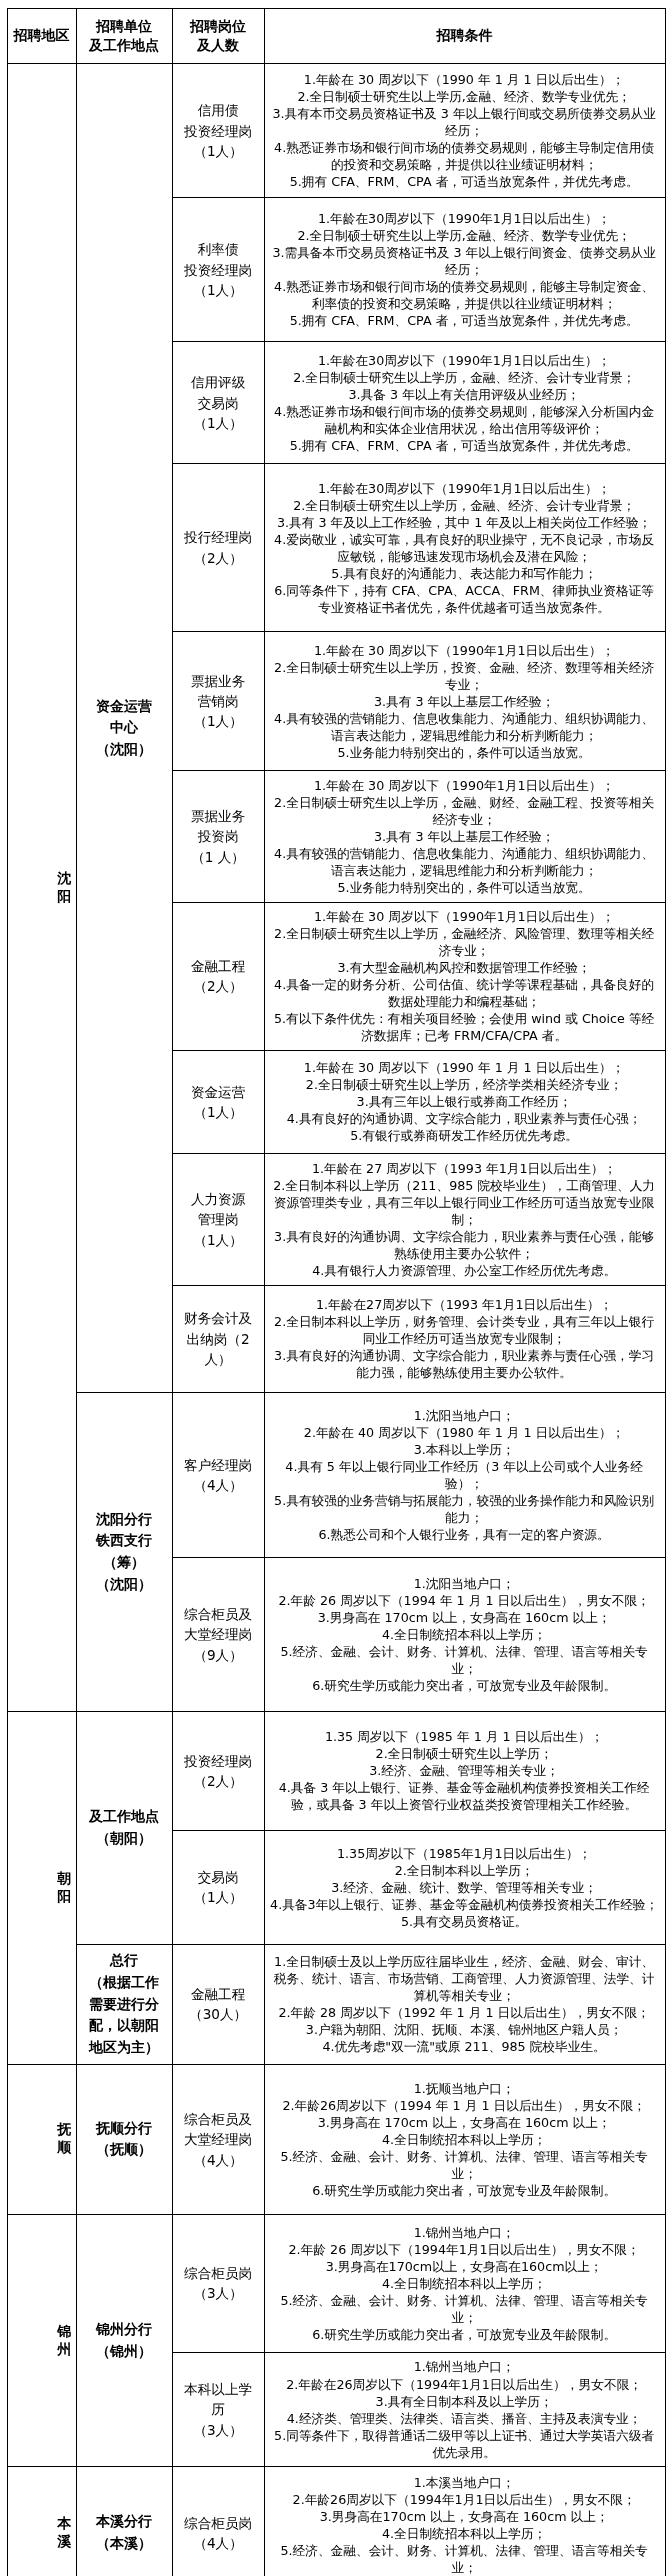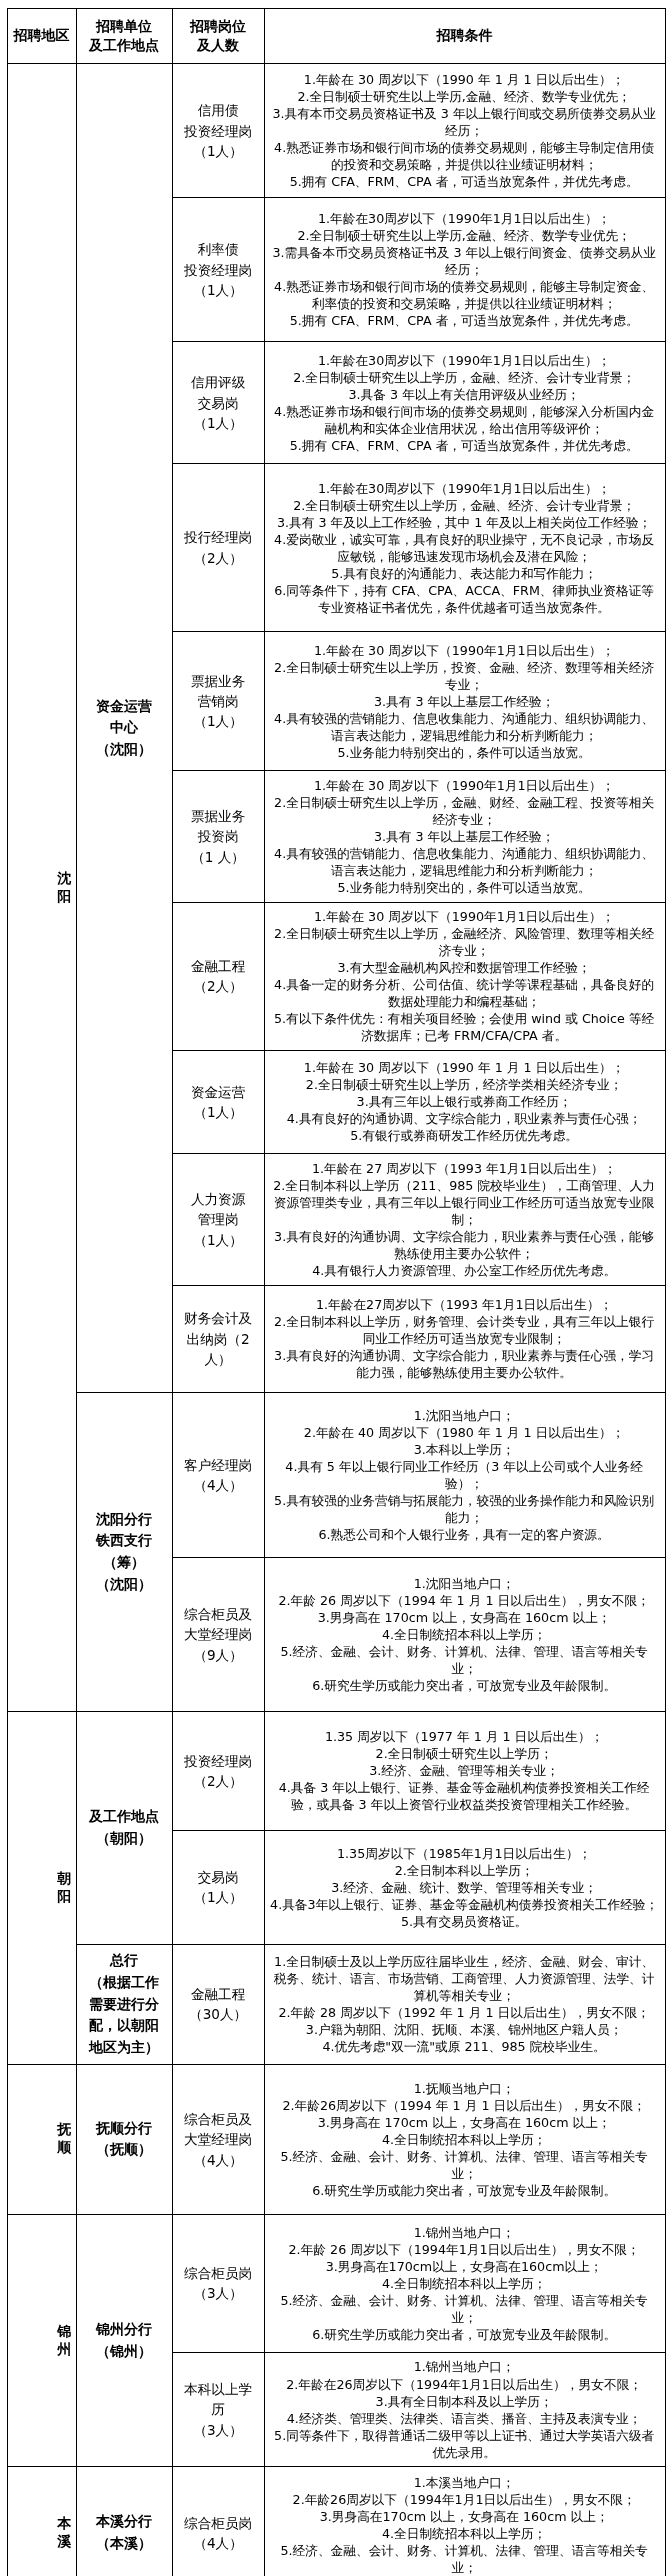--- a/index.html
+++ b/index.html
@@ -159,21 +159,21 @@
 4.全日制统招本科以上学历；
 5.经济、金融、会计、财务、计算机、法律、管理、语言等相关专业；
 6.研究生学历或能力突出者，可放宽专业及年龄限制。</td>
       </tr>
       <tr class="region-start" style="height:119px">
         <td class="region" rowspan="3">朝阳</td>
         <td class="unit" rowspan="2">及工作地点
 （朝阳）</td>
         <td class="pos">投资经理岗
 （2人）</td>
-        <td class="cond">1.35 周岁以下（1977 年 1 月 1 日以后出生）；
+        <td class="cond">1.35 周岁以下（1985 年 1 月 1 日以后出生）；
 2.全日制硕士研究生以上学历；
 3.经济、金融、管理等相关专业；
 4.具备 3 年以上银行、证券、基金等金融机构债券投资相关工作经验，或具备 3 年以上资管行业权益类投资管理相关工作经验。</td>
       </tr>
       <tr style="height:114px">
         <td class="pos">交易岗
 （1人）</td>
         <td class="cond">1.35周岁以下（1985年1月1日以后出生）；
 2.全日制本科以上学历；
 3.经济、金融、统计、数学、管理等相关专业；

